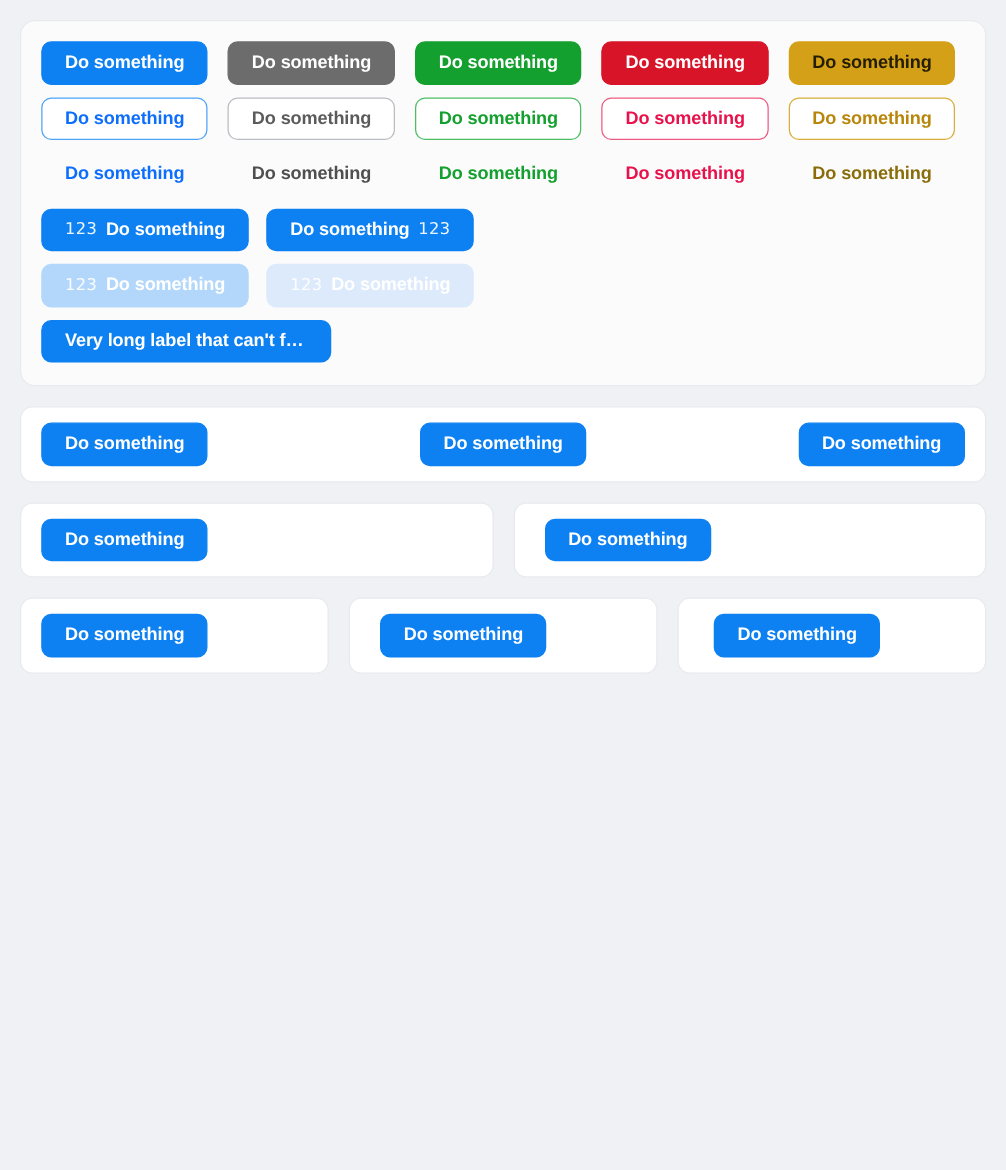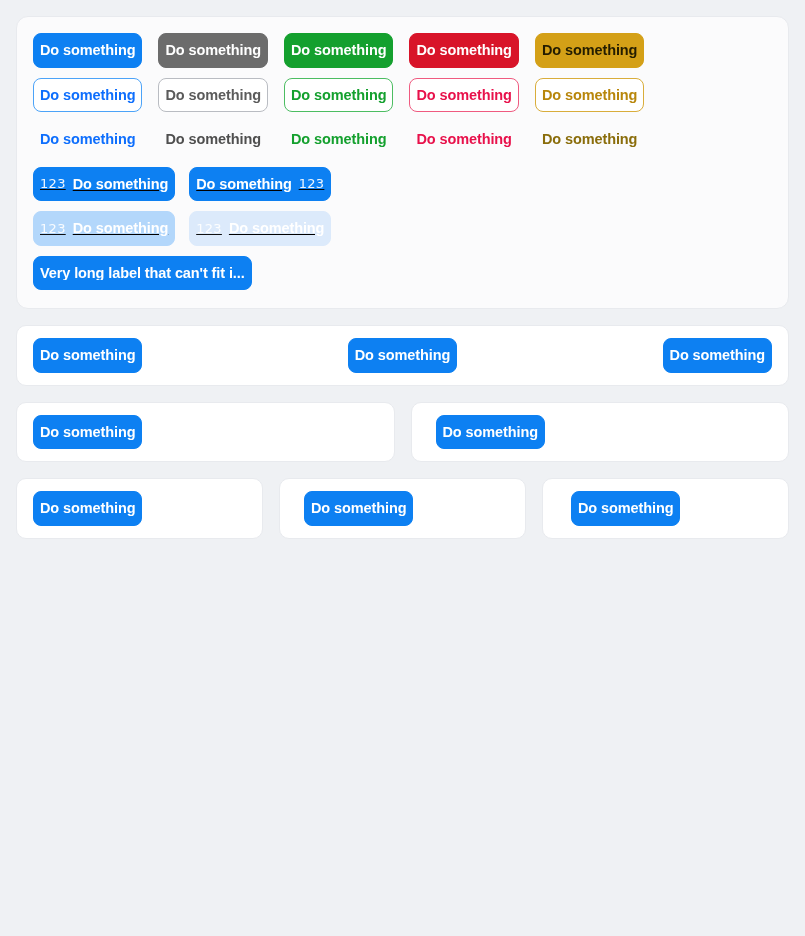--- a/index.html
+++ b/index.html
@@ -42,21 +42,21 @@
     border-radius: 10px;
     padding: 12px 16px;
   }
 
   .row {
     display: flex;
     align-items: center;
     gap: 16px;
   }
 
-  .row-badges { gap: 14px; text-decoration: underline; }
+  .row-badges { gap: 14px; }
 
   .panel-row {
     display: flex;
     gap: 16px;
   }
 
   .panel-row > .panel-white { flex: 1 1 0; min-width: 0; }
 
   .align-bar {
     display: flex;
@@ -75,21 +75,21 @@
   
   .btn {
     display: inline-flex;
     align-items: center;
     justify-content: center;
     gap: 7px;
     font-family: "Liberation Sans", sans-serif;
     font-size: 14.5px;
     font-weight: 700;
     line-height: 1;
-    padding: 9px 6px;
+    padding: 9px 18px;
     border-radius: 8px;
     border: 1px solid transparent;
     background: transparent;
     white-space: nowrap;
     cursor: pointer;
     letter-spacing: -0.1px;
   }
 
   
   .btn.solid.primary   { background: #0d80f2; color: #ffffff; border-color: #0d80f2; }

